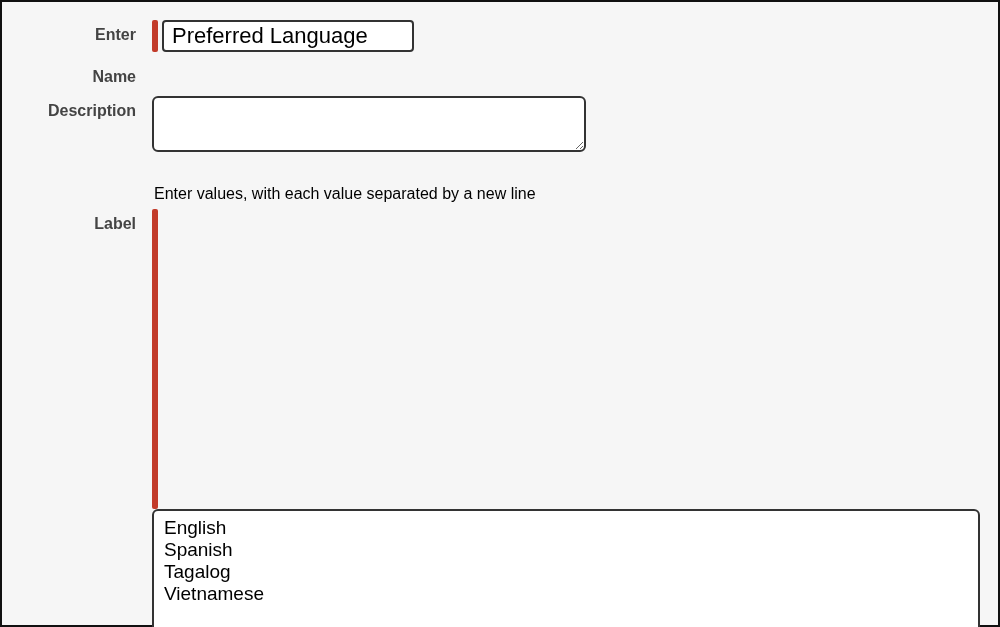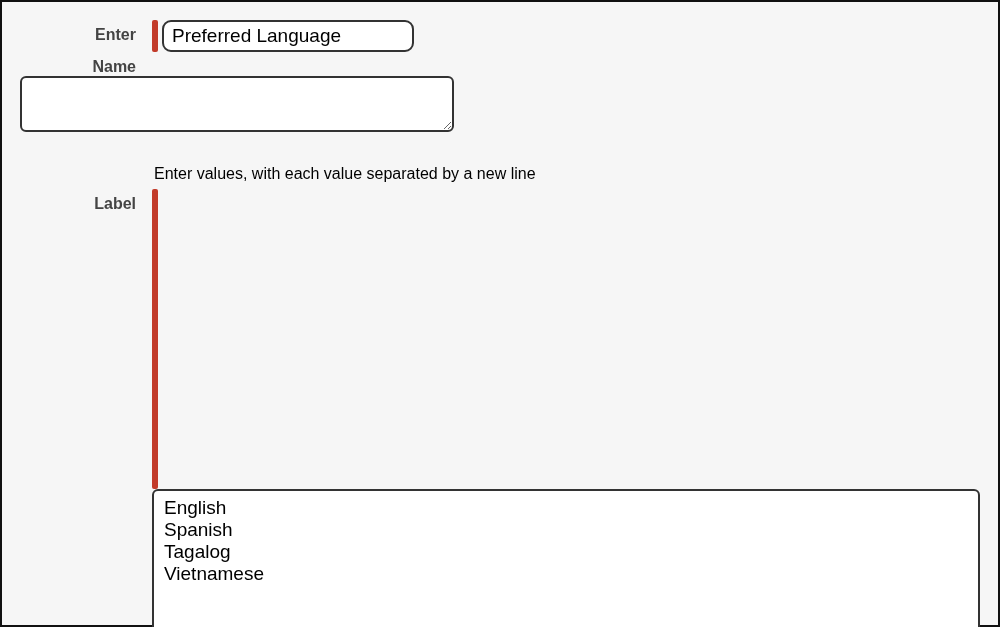--- a/index.html
+++ b/index.html
@@ -14,20 +14,21 @@
     }
     .panel {
       position: absolute;
       top: 0; left: 0; right: 0; bottom: 0;
       border: 2px solid #111;
       padding: 12px 18px 18px 18px;
     }
     .row {
       display: flex;
       align-items: flex-start;
+      margin-top: 10px;
     }
     .row.first { margin-top: 6px; }
     .label-col {
       width: 132px;
       text-align: right;
       padding-right: 16px;
       padding-top: 6px;
       color: #444;
       font-weight: 700;
       font-size: 16px;
@@ -40,23 +41,23 @@
       border-radius: 2px;
       vertical-align: top;
       margin-right: 4px;
     }
     .req-short { height: 32px; }
     .req-tall { height: 300px; }
     .text-input {
       width: 252px;
       height: 32px;
       padding: 4px 8px;
-      font-size: 19px;
+      font-size: 22px;
       border: 2px solid #333;
-      border-radius: 9px;
+      border-radius: 4px;
       background: #fff;
       vertical-align: top;
       font-family: inherit;
     }
     .textarea-desc {
       width: 434px;
       height: 56px;
       padding: 6px 8px;
       font-size: 17px;
       border: 2px solid #333;
@@ -113,20 +114,21 @@
     <div class="field-col">
       <span class="req-stripe req-short"></span><input type="text" class="text-input" value="Preferred Language" style="">
     </div>
   </div>
 
   <div class="row">
     <div class="label-col">Name</div>
   </div>
 
   <div class="row">
+    <div class="label-col">Description</div>
     <div class="field-col">
       <textarea class="textarea-desc" style=""></textarea>
     </div>
   </div>
 
   <div class="spacer-row"></div>
 
   <div class="row" style="margin-top:0;">
     <div class="label-col" style="padding-top:30px;">Label</div>
     <div class="field-col">

